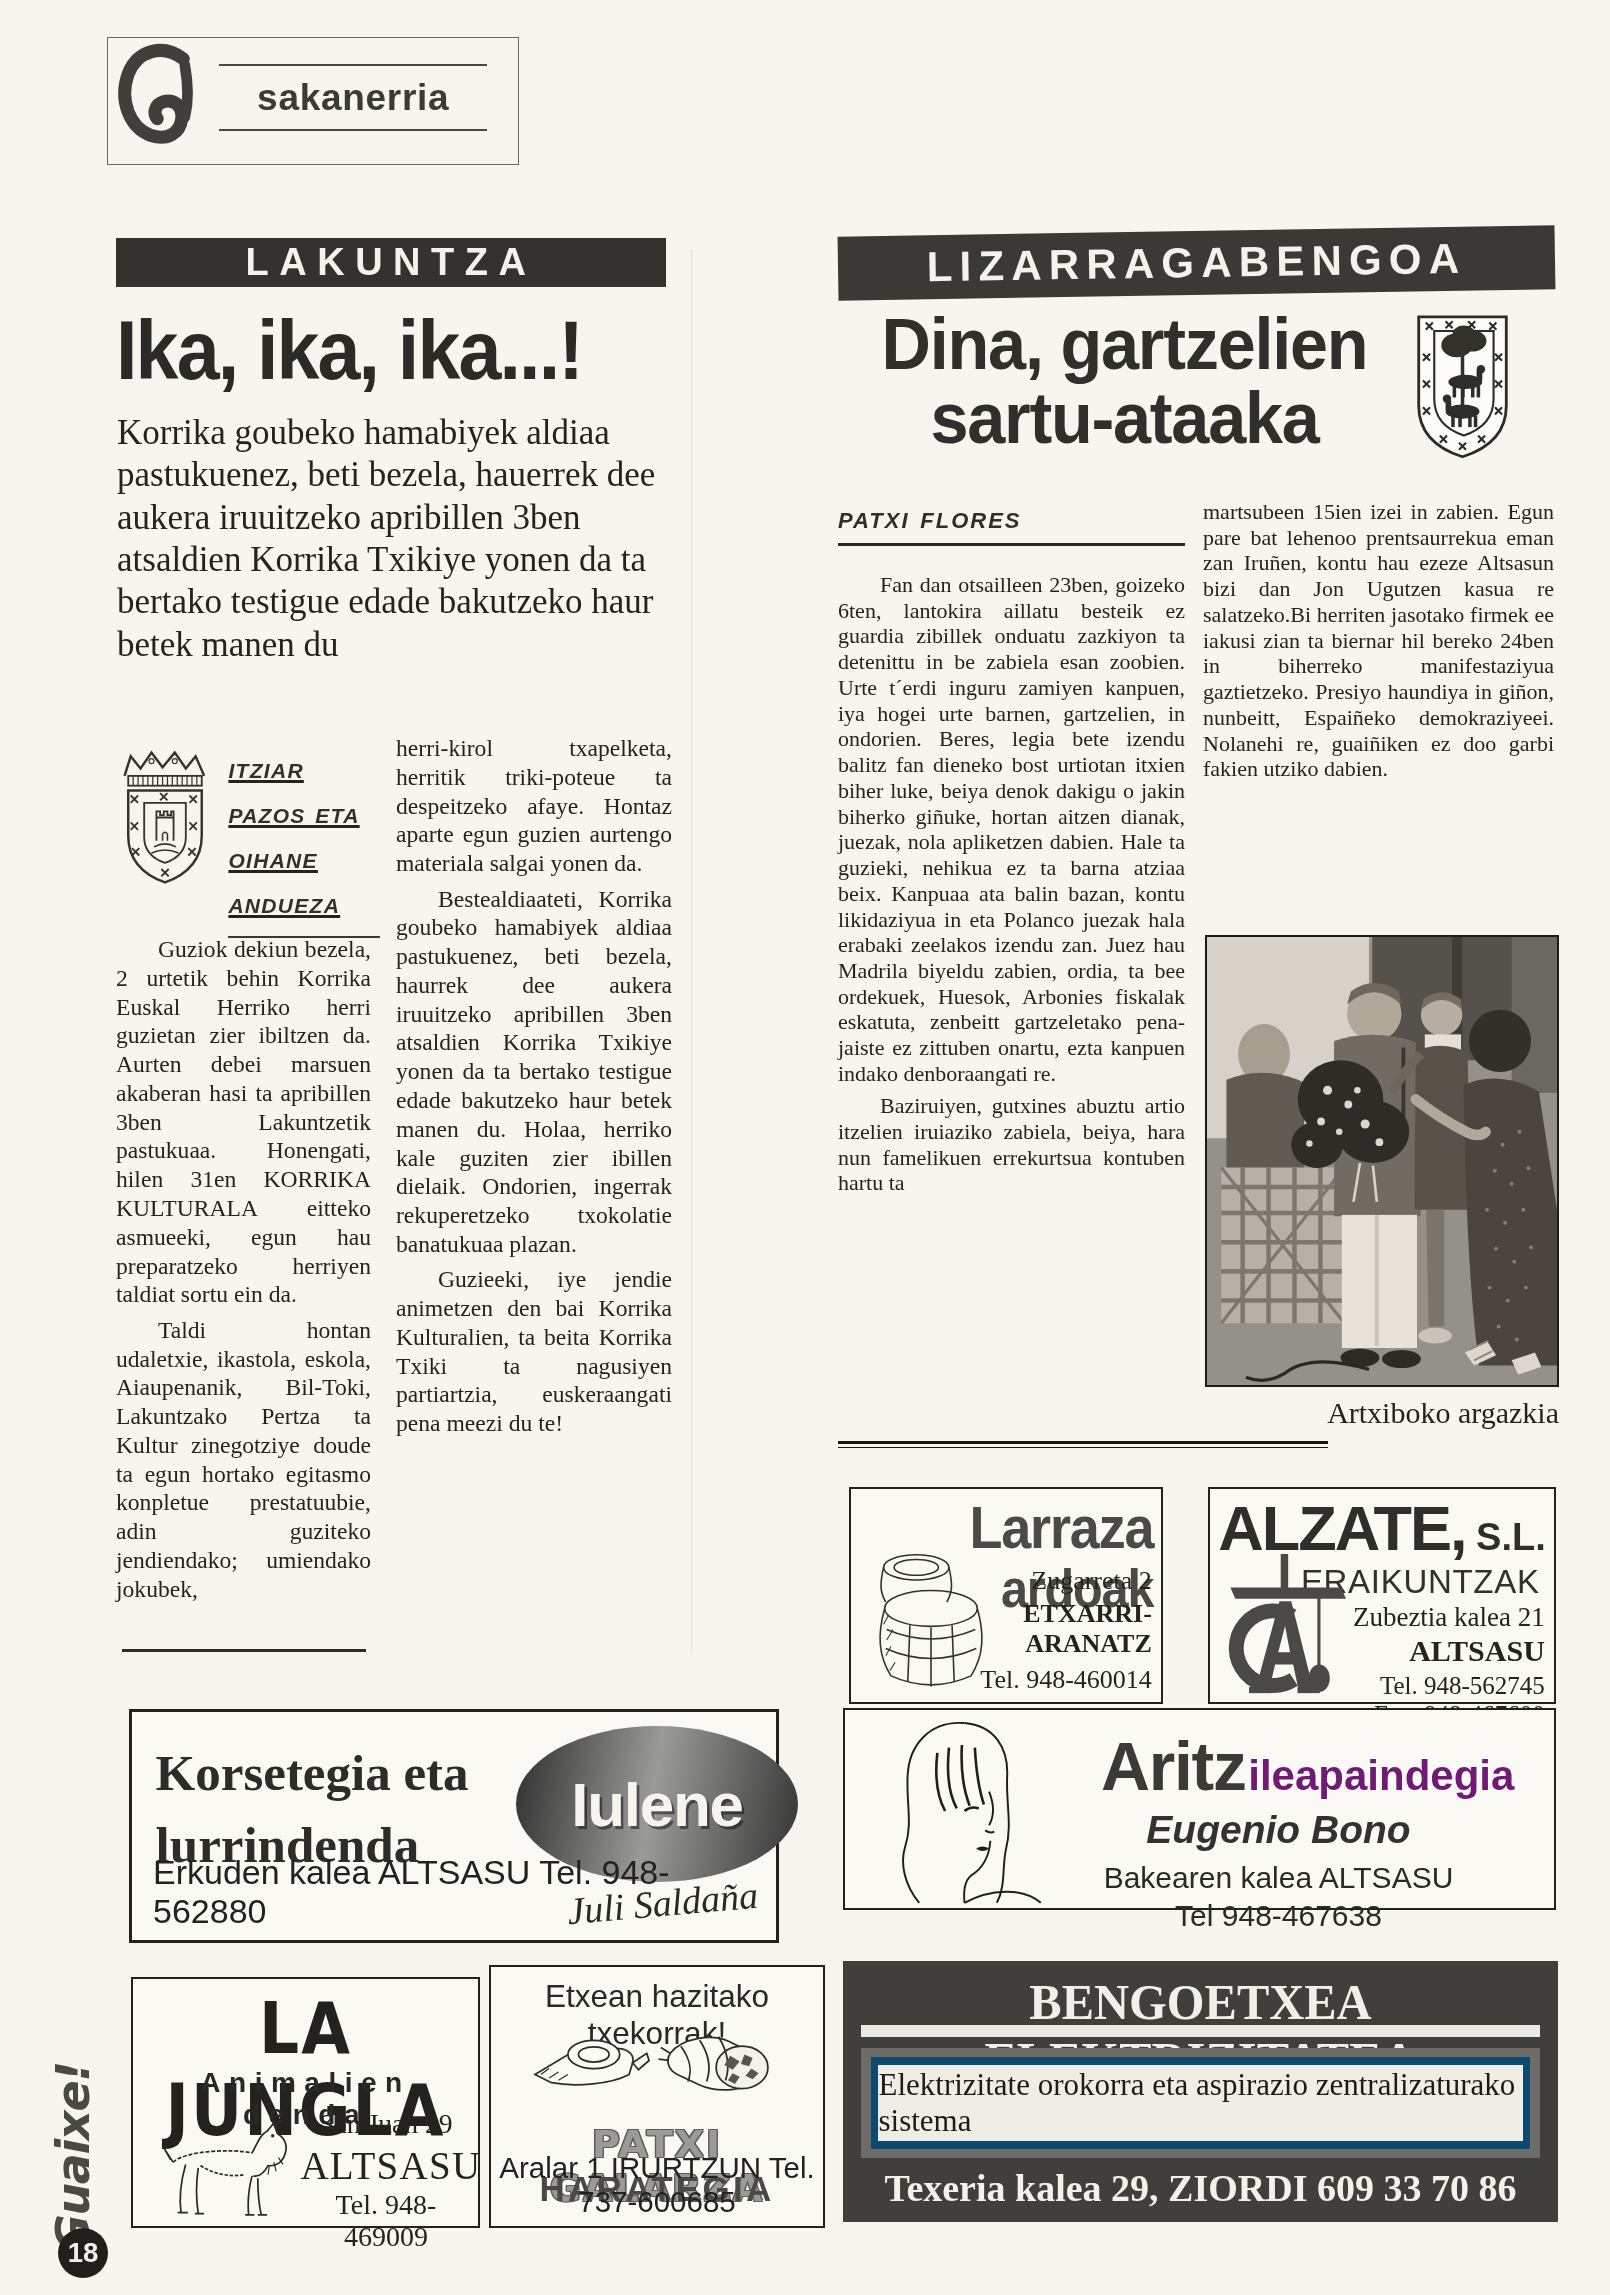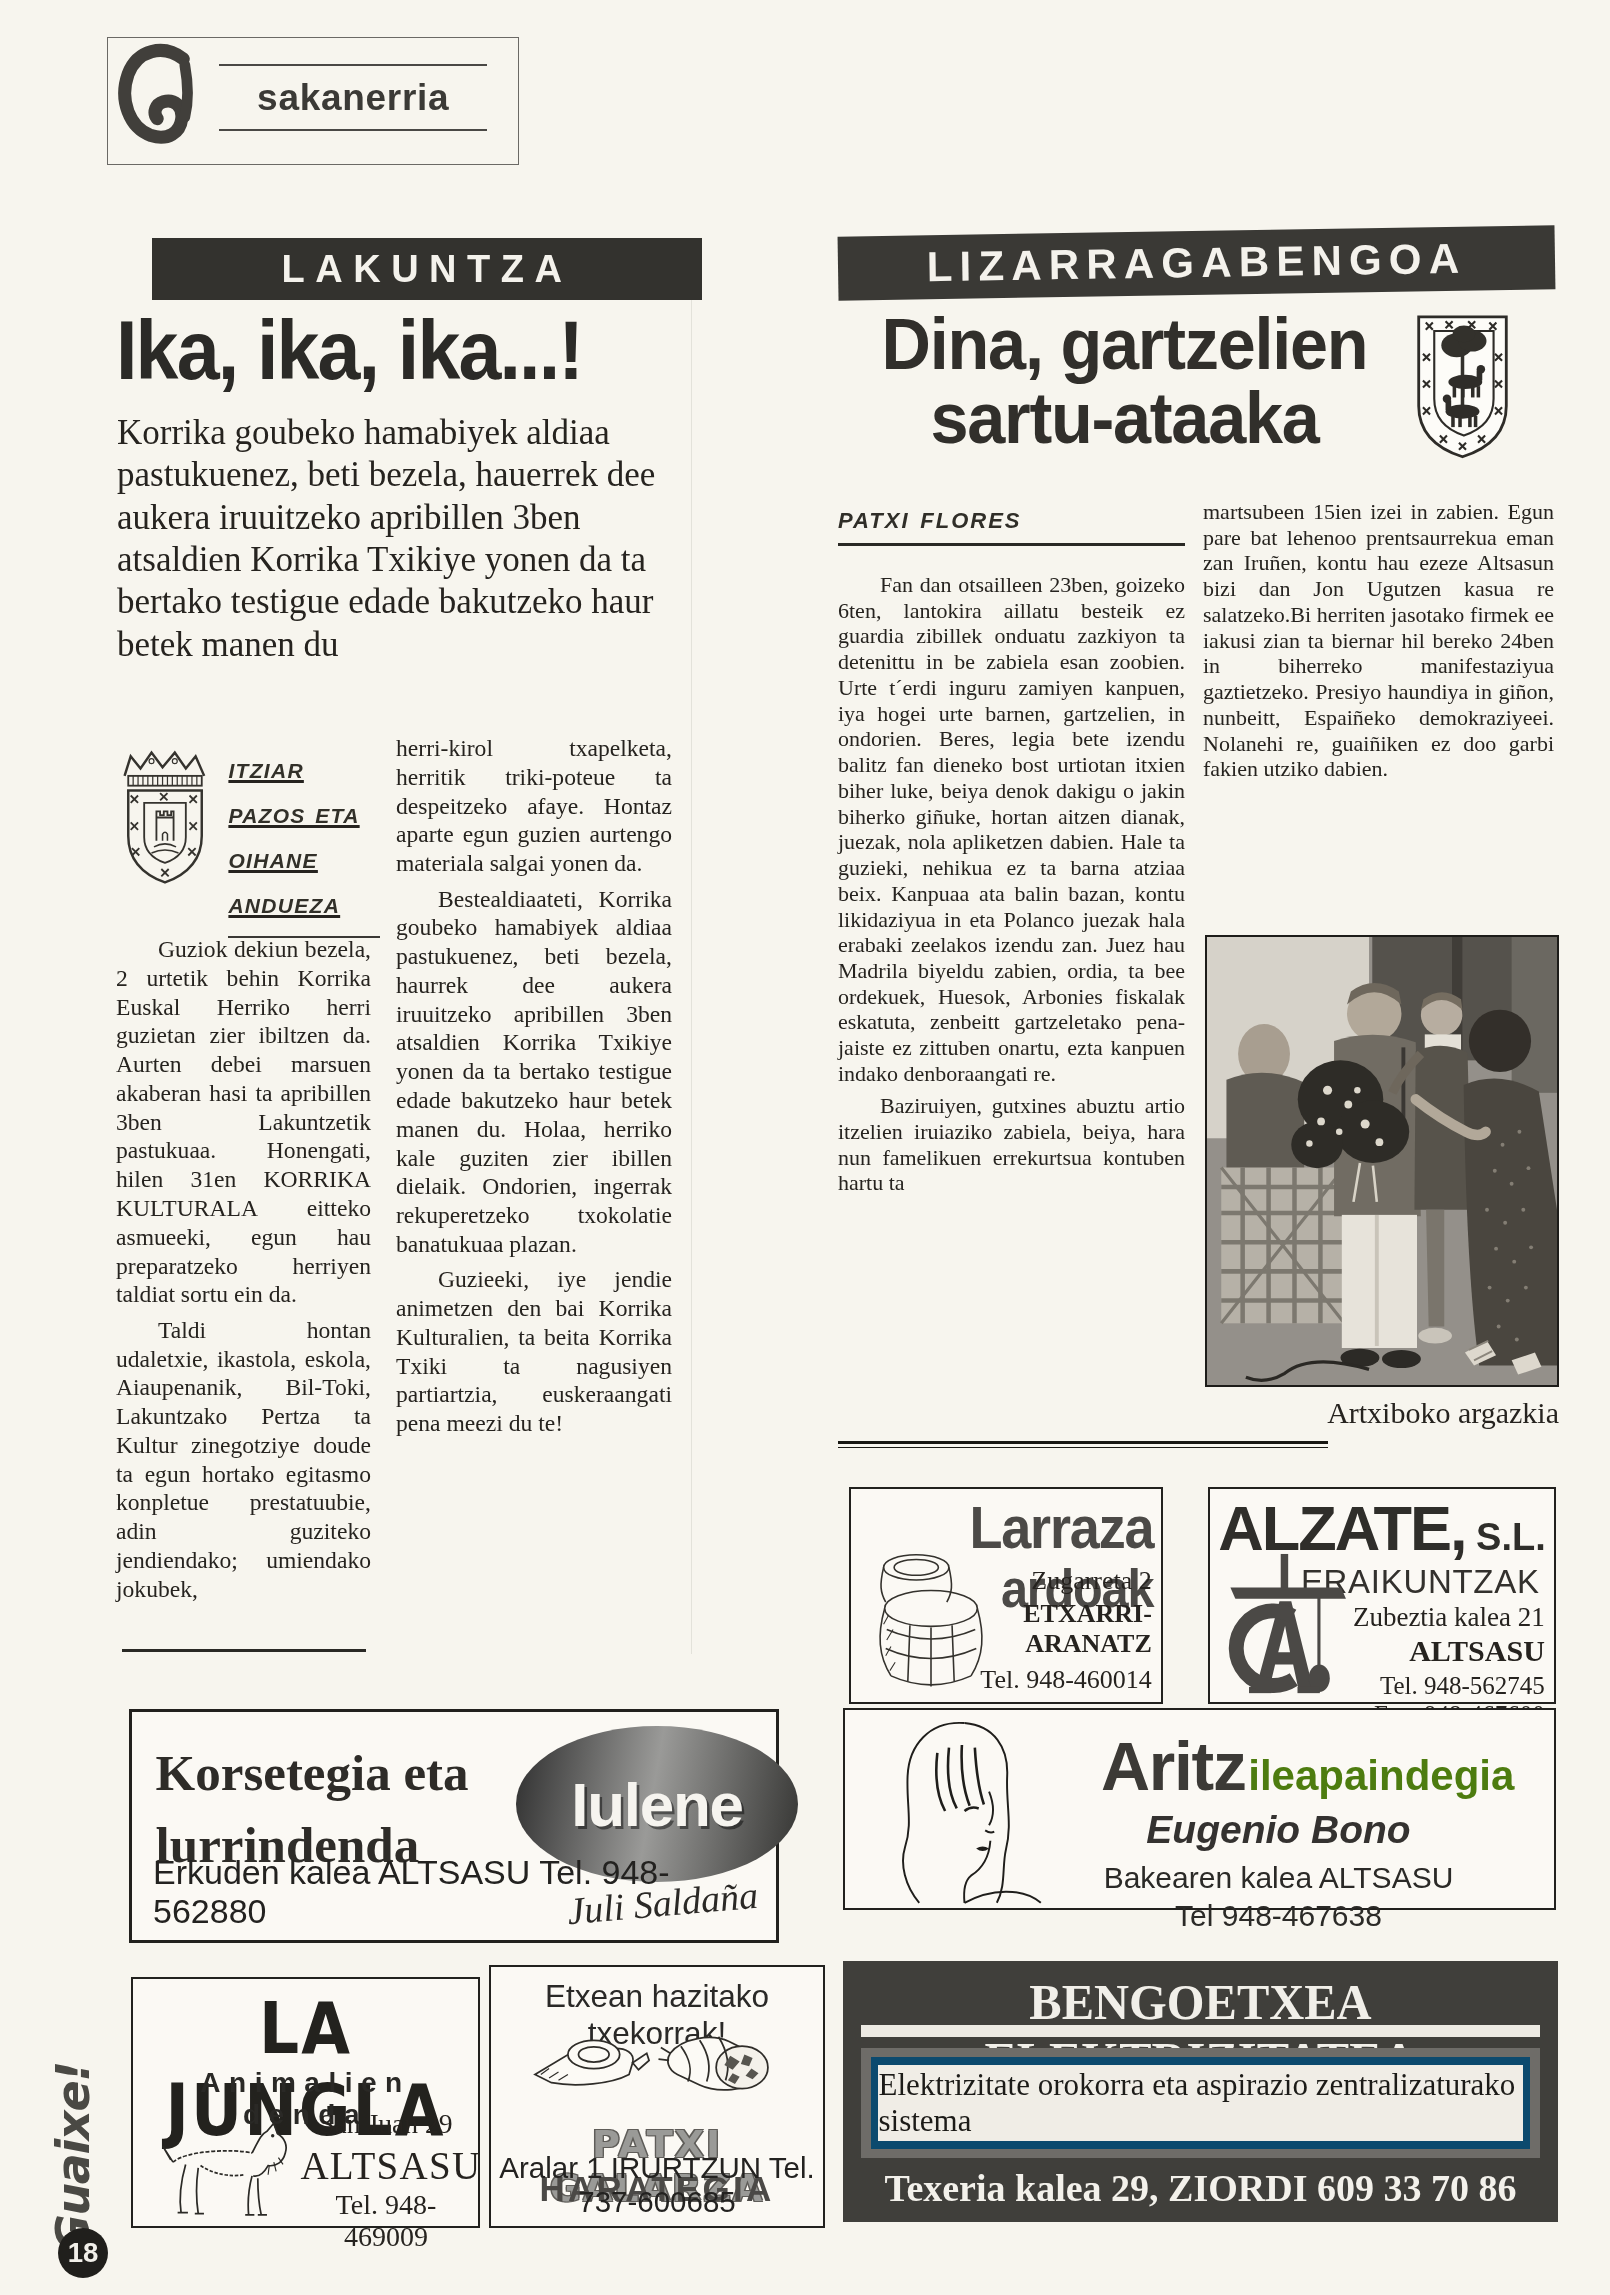--- a/index.html
+++ b/index.html
@@ -12,21 +12,21 @@
   
   .logo-box{left:107px;top:37px;width:410px;height:126px;border:1.3px solid #6b6965;display:flex;}
   .gmark{margin:3.9px 0 0 9.2px;}
   .mast-wrap{margin:26px 0 0 17px;width:268px;height:63px;border-top:2.6px solid #4a4845;
              border-bottom:2.6px solid #4a4845;display:flex;align-items:center;justify-content:center;}
   .mast{font-weight:bold;font-size:37px;color:#3b3a36;letter-spacing:0.7px;}
 
   
   .banner{background:#33322e;color:#f4f2ec;font-weight:bold;display:flex;align-items:center;
           justify-content:center;font-family:"Liberation Sans",sans-serif;}
-  .banner-l{left:116px;top:238px;width:550px;height:62px;font-size:38px;letter-spacing:10.5px;margin-left:36px;}
+  .banner-l{left:116px;top:238px;width:550px;height:49px;font-size:38px;letter-spacing:10.5px;}
   .banner-r{left:838px;top:231px;width:717px;height:64px;font-size:42px;letter-spacing:7.2px;
             background:#3a3935;transform:rotate(-0.9deg);}
 
   
   .headline-l{left:116px;top:303px;font-weight:bold;font-size:83px;letter-spacing:-2px;
               color:#2b2a27;transform:scaleX(0.93);transform-origin:left top;white-space:nowrap;}
   .headline-r{left:842px;top:307px;width:565px;text-align:center;font-weight:bold;font-size:72px;
               line-height:1.03;letter-spacing:-1.3px;color:#312f2b;transform:scaleX(0.95);}
 
   .lead{left:117px;top:412px;width:565px;font-size:35px;line-height:1.21;}
@@ -98,21 +98,21 @@
   .iulene .owner{position:absolute;right:18.4px;top:169px;font-style:italic;font-size:38px;
       color:#2b2926;transform:rotate(-5deg);}
   .iulene .foot{position:absolute;left:21px;bottom:9.2px;font-size:34px;color:#232220;
       font-family:"Liberation Sans",sans-serif;}
 
   .aritz{left:843px;top:1708px;width:713px;height:202px;}
   .aritz svg{position:absolute;left:10.5px;top:3.9px;}
   .aritz .brow{position:absolute;left:256px;top:17px;white-space:nowrap;}
   .aritz .b1{font-weight:bold;font-size:68px;color:#3c3a36;letter-spacing:-1.3px;
              font-family:"Liberation Sans",sans-serif;}
-  .aritz .b2{font-weight:bold;font-size:42px;color:#4d7c0f;font-family:"Liberation Sans",sans-serif;}
+  .aritz .b2{font-weight:bold;font-size:42px;color:#701a75;font-family:"Liberation Sans",sans-serif;}
   .aritz .ccol{position:absolute;left:243px;top:98px;width:381px;text-align:center;
              font-family:"Liberation Sans",sans-serif;}
   .aritz .owner{font-style:italic;font-weight:600;font-size:39px;color:#343230;margin-bottom:9.2px;}
   .aritz .addr{font-size:30px;color:#2b2a27;margin-bottom:3.9px;}
   .aritz .tel{font-size:30px;color:#2b2a27;}
 
   .jungla{left:131px;top:1977px;width:349px;height:251px;}
   .jungla .brand{position:absolute;left:0;top:9.2px;width:100%;text-align:center;font-weight:bold;
       font-size:63px;color:#23221e;letter-spacing:2px;font-family:"DejaVu Sans",sans-serif;
       transform:scaleY(1.12);transform-origin:center top;}

